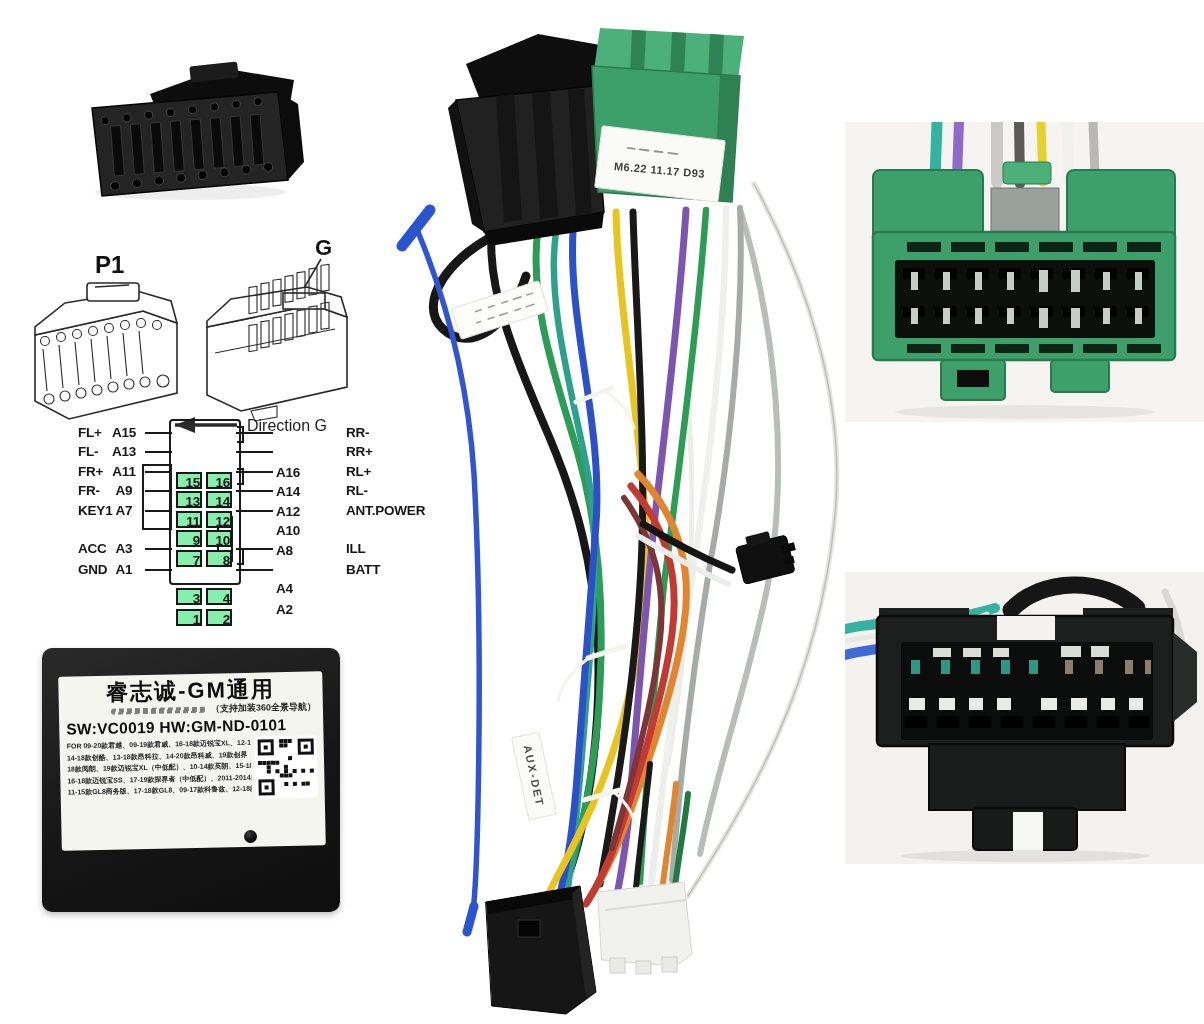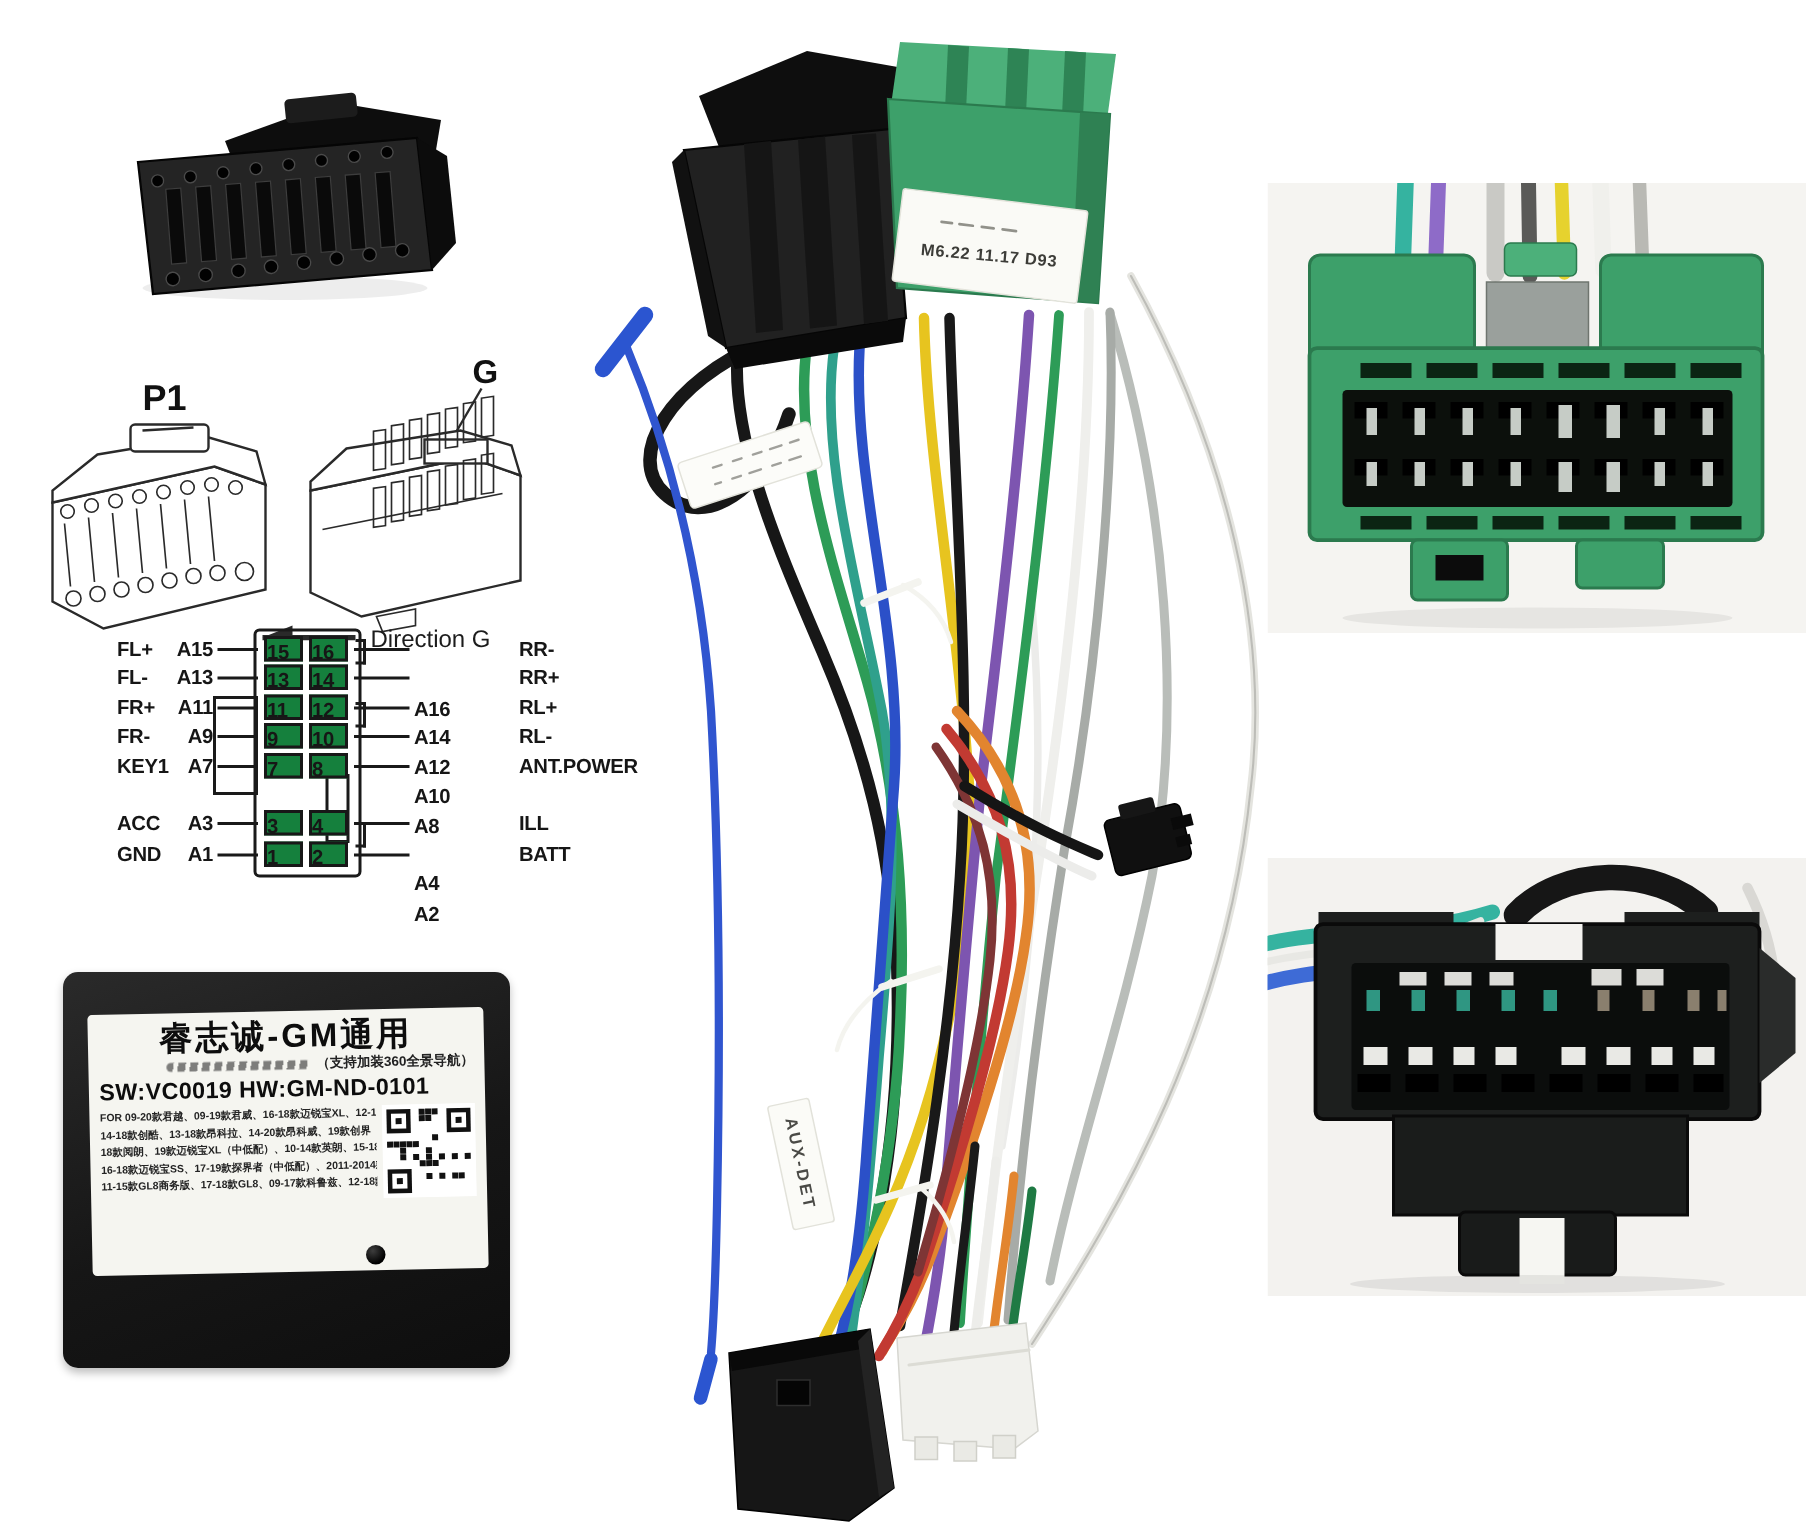--- a/index.html
+++ b/index.html
@@ -12,25 +12,25 @@
   html,body{margin:0;padding:0;background:#fff;}
   body{font-family:"Liberation Sans", sans-serif;color:var(--ink);}
   .canvas{position:relative;width:1204px;height:1024px;background:#ffffff;overflow:hidden;}
   .abs{position:absolute;}
 
   
   .pinout{position:absolute;left:76px;top:424px;width:312px;height:166px;font-weight:700;}
   .prow{position:absolute;left:0;width:100%;height:19px;}
   .prow span{position:absolute;font-size:13.5px;line-height:17px;white-space:nowrap;letter-spacing:-0.2px;}
   .lf{left:2px;text-align:right;}
-  .lp{left:30px;width:36px;text-align:right;}
+  .lp{left:30px;width:36px;text-align:center;}
   .lln,.rln{position:absolute;top:8px;border-top:2px solid #191919;}
   .lln{left:69px;width:27px;}
   .rln{left:160px;width:37px;}
-  .nbox{position:absolute;width:22px;height:13px;border:2px solid #181818;background:#15803d;text-align:left;font-size:13px;line-height:13px;z-index:3;}
+  .nbox{position:absolute;width:22px;height:13px;border:2px solid #181818;background:#86efac;text-align:right;font-size:13px;line-height:13px;z-index:3;margin-top:48px;}
   .b1{left:100px;}
   .b2{left:130px;}
   .rp{left:200px;margin-top:40px;}
   .rf{left:234px;padding-left:36px;}
   .pout{position:absolute;left:93px;top:-5px;width:68px;height:162px;border:2px solid #1a1a1a;border-radius:4px;z-index:1;}
   .bump{position:absolute;left:161px;width:5px;height:13px;border:2px solid #1a1a1a;border-left:none;background:#fff;z-index:0;}
   .latch{position:absolute;left:66px;top:40px;width:26px;height:62px;border:2px solid #1a1a1a;background:#fff;z-index:0;}
   .latchin{position:absolute;left:73px;top:50px;width:12px;height:42px;border:2px solid #1a1a1a;}
 
   

